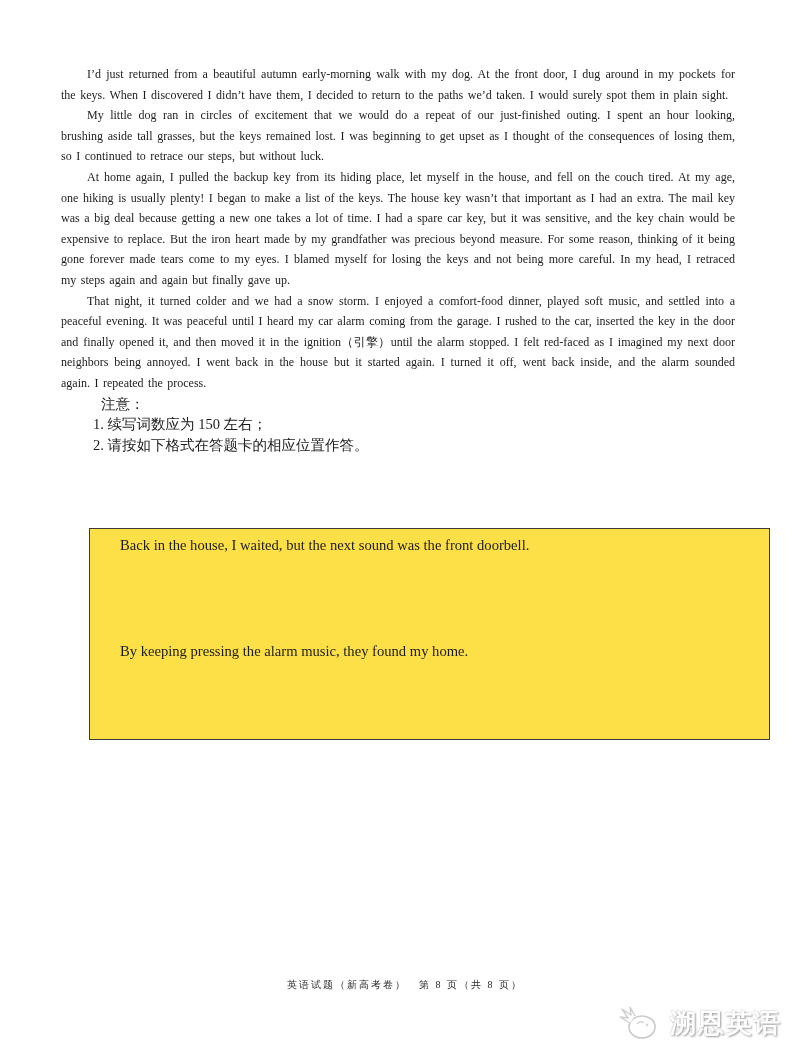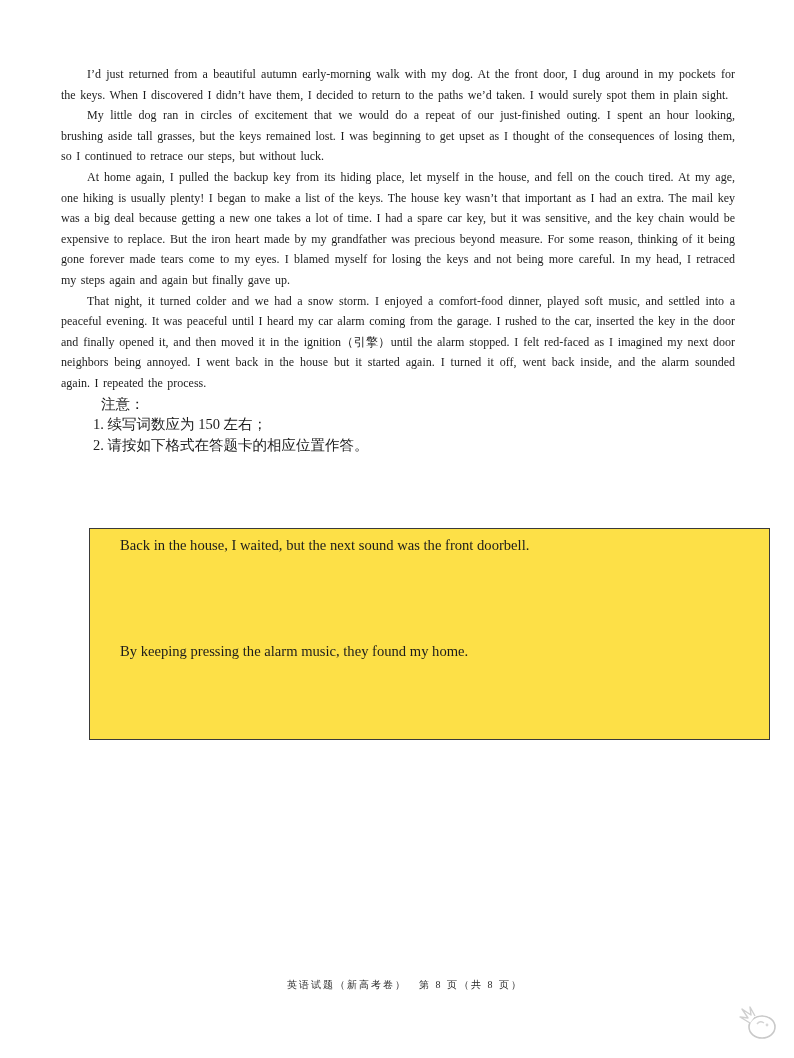--- a/index.html
+++ b/index.html
@@ -116,13 +116,14 @@
   <span class="brand-logo">
     <svg viewBox="0 0 46 40" width="46" height="40">
       <g fill="#ffffff" stroke="#c9c9c9" stroke-width="1.6">
         <ellipse cx="26" cy="24" rx="13" ry="11"></ellipse>
         <path d="M14 20 L4 14 L12 15 L6 6 L15 12 L14 4 L19 13" fill="#ffffff" stroke="#cfcfcf" stroke-width="1.4" stroke-linejoin="round"></path>
         <path d="M21 21 q3 -4 7 -1" fill="none" stroke="#d4d4d4" stroke-width="1.4"></path>
       </g>
       <circle cx="31" cy="22" r="1.4" fill="#d8d8d8" stroke="none"></circle>
     </svg>
   </span>
+  <span class="brand-name">溯恩英语</span>
 </div>
 
 </body></html>

